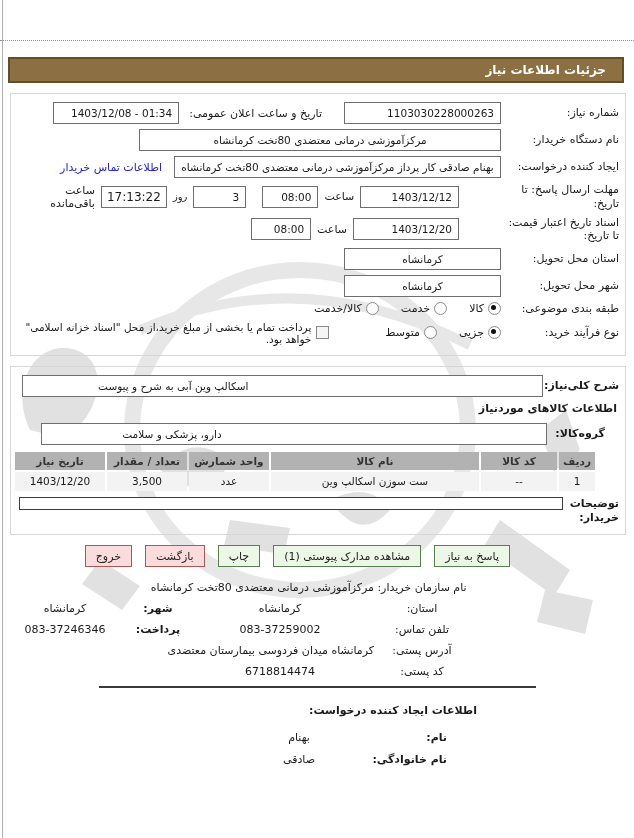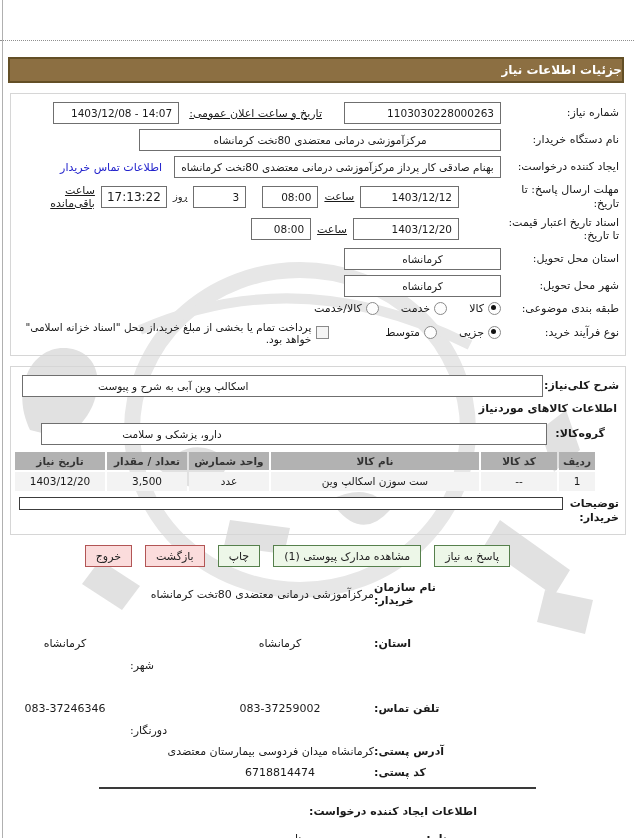--- a/index.html
+++ b/index.html
@@ -6,28 +6,28 @@
   body{
     width:634px;height:838px;background:#ffffff;overflow:hidden;position:relative;
     font-family:"DejaVu Sans","Liberation Sans",sans-serif;font-size:11px;color:#1a1a1a;
   }
   .left-edge{position:absolute;left:2px;top:0;bottom:0;width:1px;background:#b0b0b0;z-index:3;}
   #watermark{position:absolute;left:0;top:0;width:634px;height:838px;z-index:0;pointer-events:none;}
   #content{position:relative;z-index:1;}
   #top-strip{height:40px;border-bottom:1px dotted #8f8f8f;}
   .bar{
     background:#8c6f42;border:2px solid #634f26;color:#ffffff;font-weight:bold;font-size:12px;
-    height:22px;display:flex;align-items:center;justify-content:flex-start;padding:0 0;direction:rtl;
+    height:22px;display:flex;align-items:center;justify-content:flex-start;padding:0 16px;direction:rtl;
   }
   #bar-details{margin:16px 10px 0 8px;}
   #bar-contact{margin:26px 74px 0 85px;width:449px;}
   .panel{border:1px solid #d6d6d6;background:transparent;margin:10px 8px 0 10px;padding:8px 6px 10px 6px;direction:rtl;}
   .row{display:flex;align-items:center;margin-bottom:5px;direction:rtl;}
   .lbl{width:112px;min-width:112px;text-align:right;line-height:1.25;margin-left:6px;}
-  .lbl-inline{margin:0 6px;text-decoration:underline;}
+  .lbl-inline{margin:0 6px;}
   .box{
     background:#ffffff;border:1px solid #6f6f6f;height:18px;display:flex;align-items:center;
     font-size:10.5px;box-sizing:content-box;padding:1px 6px;
   }
   .box.right{justify-content:flex-end;direction:ltr;}
   .box.center{justify-content:center;}
   .link{color:#2222cc;margin-right:12px;cursor:pointer;}
   .radio{width:11px;height:11px;border:1px solid #8a8a8a;border-radius:50%;background:#fdfdfd;display:inline-block;position:relative;margin-left:4px;flex:none;}
   .radio.checked::after{content:"";position:absolute;left:2px;top:2px;width:5px;height:5px;border-radius:50%;background:#111;}
   .checkbox{width:11px;height:11px;border:1px solid #8a8a8a;background:#f5f5f5;display:inline-block;margin-left:5px;flex:none;}
@@ -37,23 +37,23 @@
   table{border-collapse:separate;border-spacing:2px;direction:rtl;margin:2px 22px 4px 0;width:580px;table-layout:fixed;}
   th{background:#b2b2b2;color:#333;font-weight:bold;font-size:10.5px;height:18px;padding:0 4px;}
   td{background:#f3f3f3;font-size:10.5px;text-align:center;height:19px;padding:0 4px;overflow:hidden;white-space:nowrap;}
   .c-row{width:36px;} .c-code{width:76px;} .c-name{width:208px;} .c-unit{width:80px;} .c-qty{width:80px;} .c-date{width:90px;}
   #buttons-row{display:flex;direction:rtl;margin:10px 124px 0 0;gap:13px;}
   .btn{height:18px;padding:1px 10px;display:flex;align-items:center;font-size:11px;color:#222;cursor:pointer;white-space:nowrap;}
   .btn.green{background:#edf7e8;border:1px solid #56804c;}
   .btn.pink{background:#fbdcdc;border:1px solid #b25555;}
   .contact-block{direction:rtl;margin:14px 114px 0 0;width:470px;}
   .c-line{display:flex;align-items:center;margin-bottom:8px;direction:rtl;}
-  .c-lbl{width:96px;min-width:96px;font-weight:bold;text-align:left;}
+  .c-lbl{width:96px;min-width:96px;font-weight:normal;text-align:center;}
   .c-val{width:188px;text-align:center;}
-  .c-lbl2{width:56px;min-width:56px;font-weight:normal;text-align:left;margin-top:44px;}
+  .c-lbl2{width:56px;min-width:56px;font-weight:bold;text-align:center;}
   .c-val2{flex:1;text-align:center;}
   .divider{height:0;border-top:2px solid #3a3a3a;margin:4px 98px 0 99px;}
   .req-title{font-weight:bold;direction:rtl;text-align:right;margin:16px 157px 14px 0;}
   .req-block{direction:rtl;margin:0 187px 0 0;}
   .r-line{display:flex;align-items:center;margin-bottom:9px;direction:rtl;}
   .r-lbl{width:88px;min-width:88px;font-weight:bold;text-align:right;}
   .r-val{width:120px;text-align:center;}
   .ltr{direction:ltr;unicode-bidi:embed;}
   .notes-input{flex:1;height:11px;border:1px solid #3c3c3c;background:#fff;margin-left:2px;}
 </style>
@@ -86,21 +86,21 @@
   <div class="bar" id="bar-details">
     <span>جزئیات اطلاعات نیاز</span>
   </div>
 
   <div class="panel">
 
     <div class="row">
       <span class="lbl">شماره نیاز:</span>
       <div class="box right" style="width:143px;">1103030228000263</div>
       <span class="lbl-inline" style="margin-right:22px;">تاریخ و ساعت اعلان عمومی:</span>
-      <div class="box right" style="width:112px;margin-right:4px;">1403/12/08 - 14:07</div>
+      <div class="box right" style="width:112px;margin-right:4px;">1403/12/08 - 01:34</div>
     </div>
 
     <div class="row">
       <span class="lbl">نام دستگاه خریدار:</span>
       <div class="box center" style="width:348px;">مرکزآموزشی درمانی معتضدی 80تخت کرمانشاه</div>
     </div>
 
     <div class="row">
       <span class="lbl">ایجاد کننده درخواست:</span>
       <div class="box center" style="width:313px;">بهنام صادقی کار پرداز مرکزآموزشی درمانی معتضدی 80تخت کرمانشاه</div>
@@ -242,21 +242,21 @@
     <div class="c-line">
       <span class="c-lbl">استان:</span>
       <span class="c-val">کرمانشاه</span>
       <span class="c-lbl2">شهر:</span>
       <span class="c-val2">کرمانشاه</span>
     </div>
 
     <div class="c-line">
       <span class="c-lbl">تلفن تماس:</span>
       <span class="c-val ltr">083-37259002</span>
-      <span class="c-lbl2">دورنگار:</span>
+      <span class="c-lbl2">پرداخت:</span>
       <span class="c-val2 ltr">083-37246346</span>
     </div>
 
     <div class="c-line">
       <span class="c-lbl">آدرس پستی:</span>
       <span class="c-val" style="width:300px;text-align:right;">کرمانشاه میدان فردوسی بیمارستان معتضدی</span>
     </div>
 
     <div class="c-line">
       <span class="c-lbl">کد پستی:</span>

